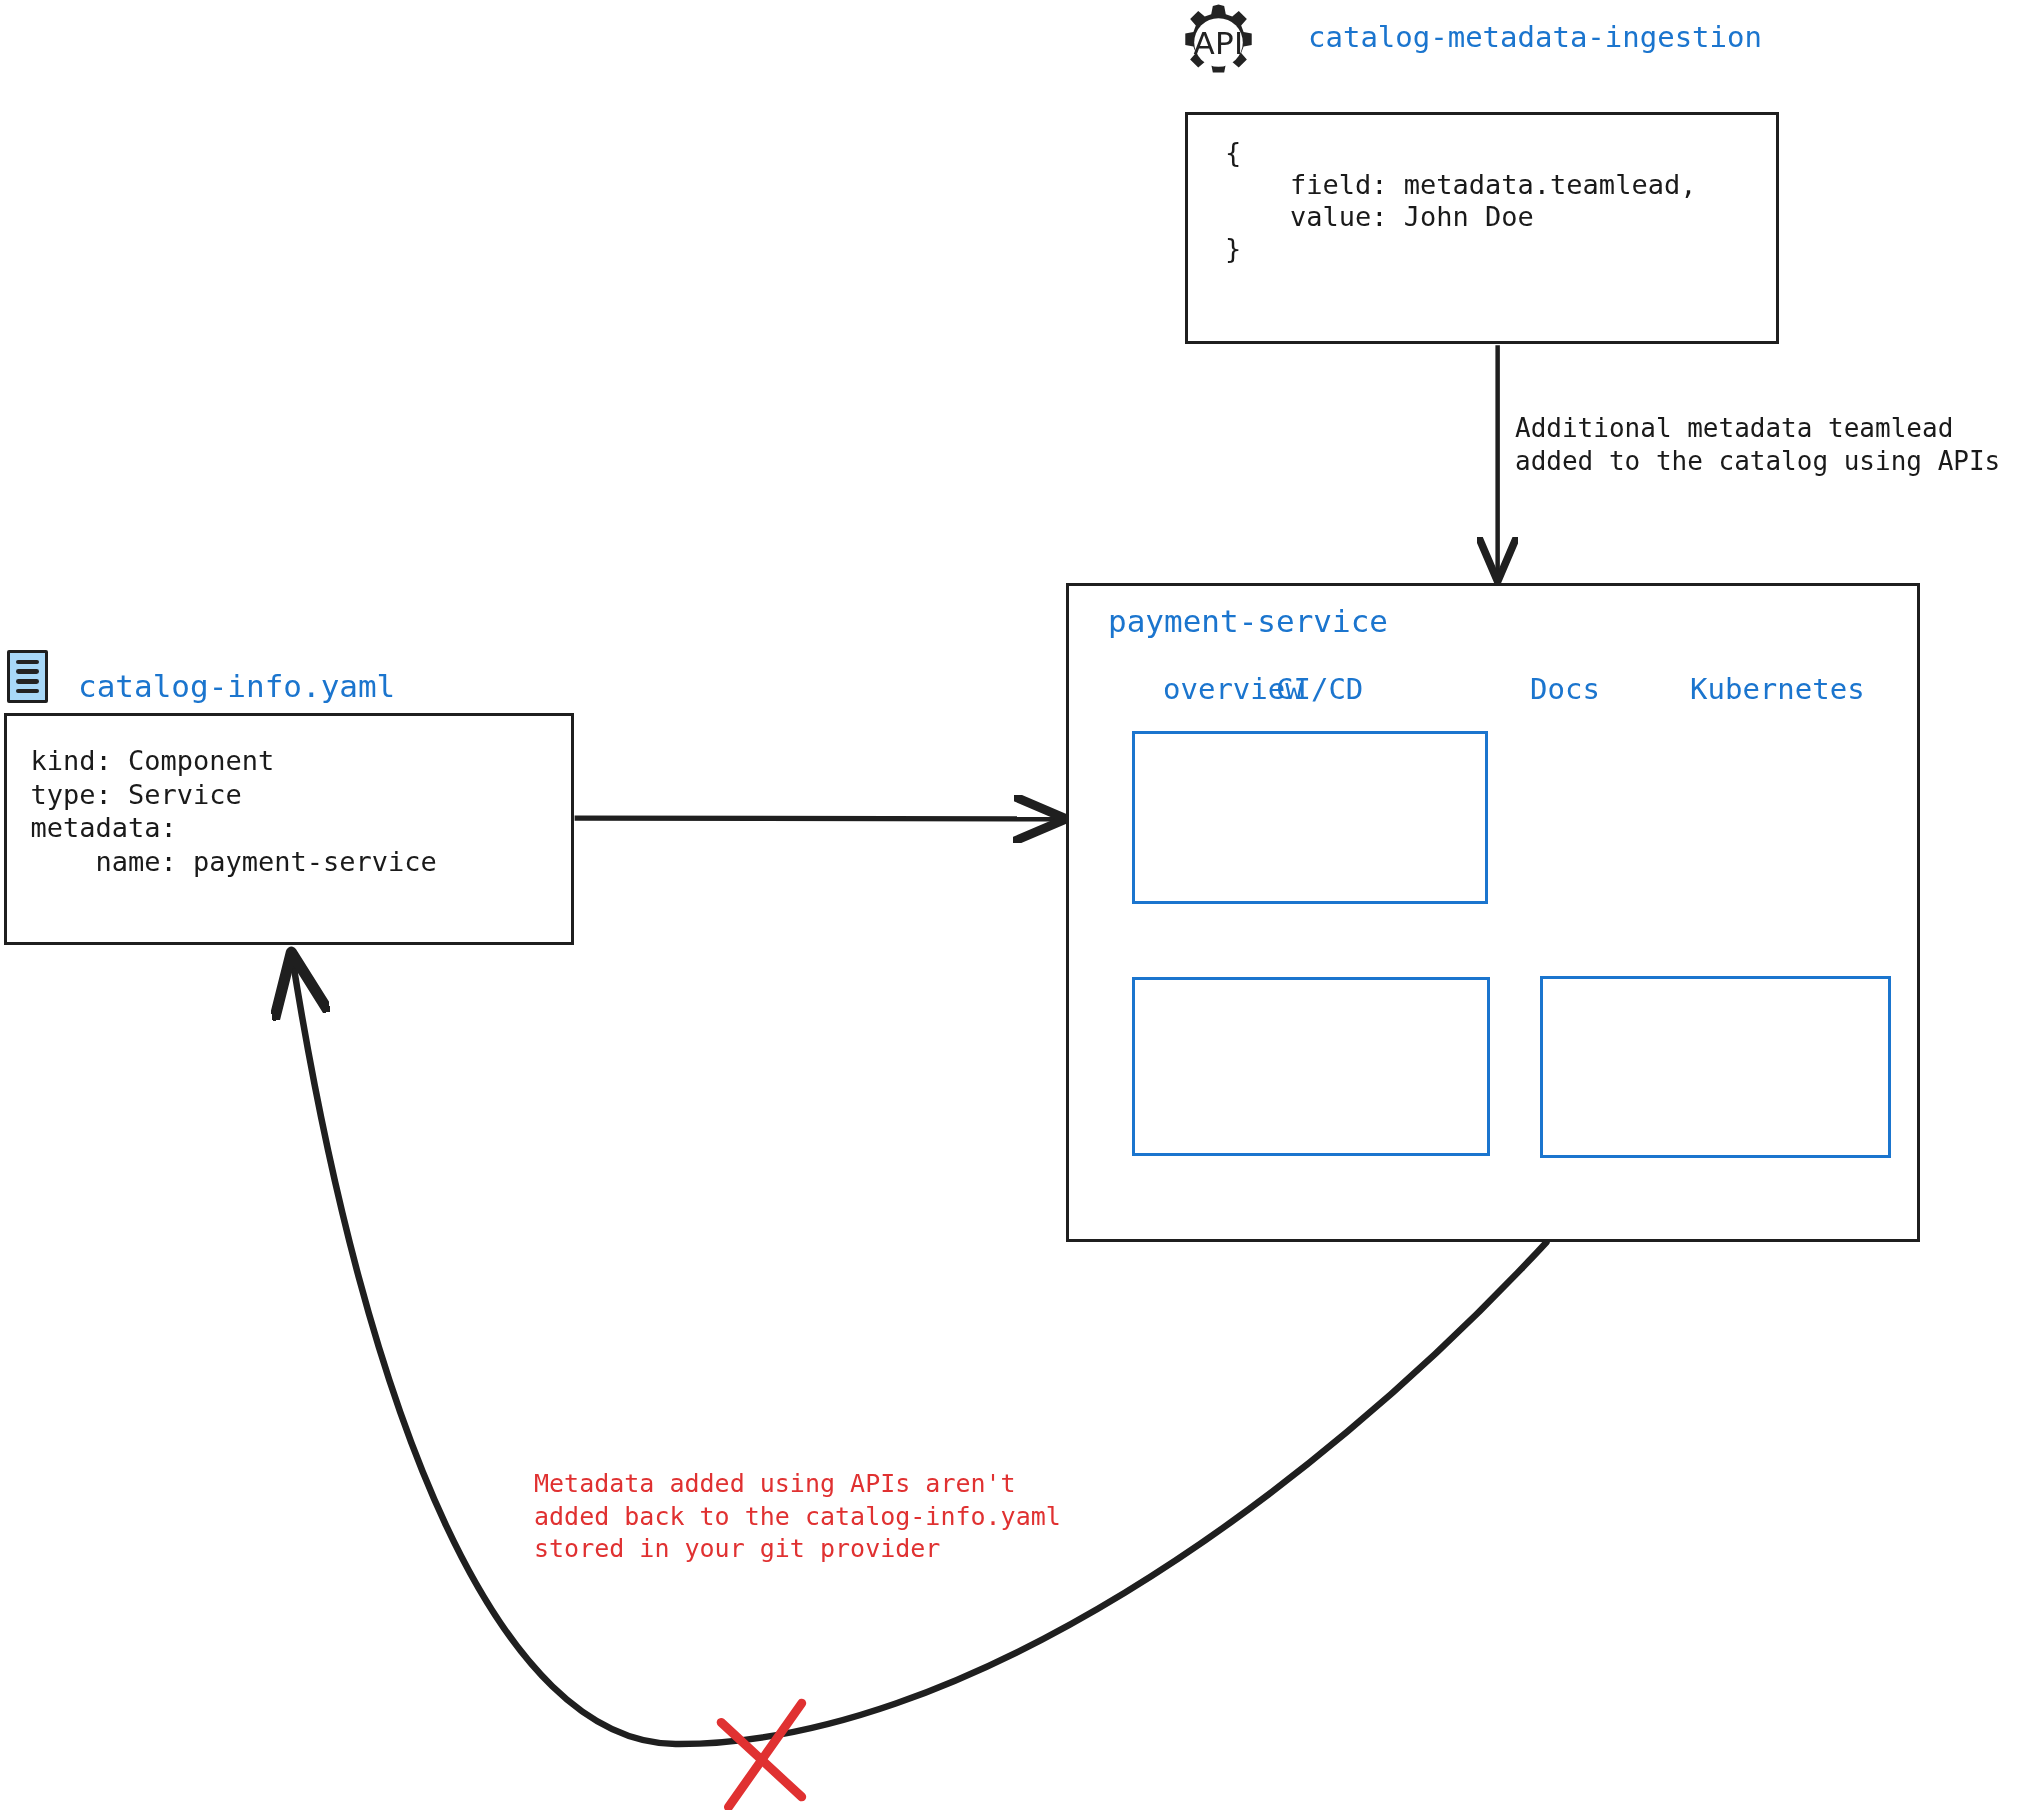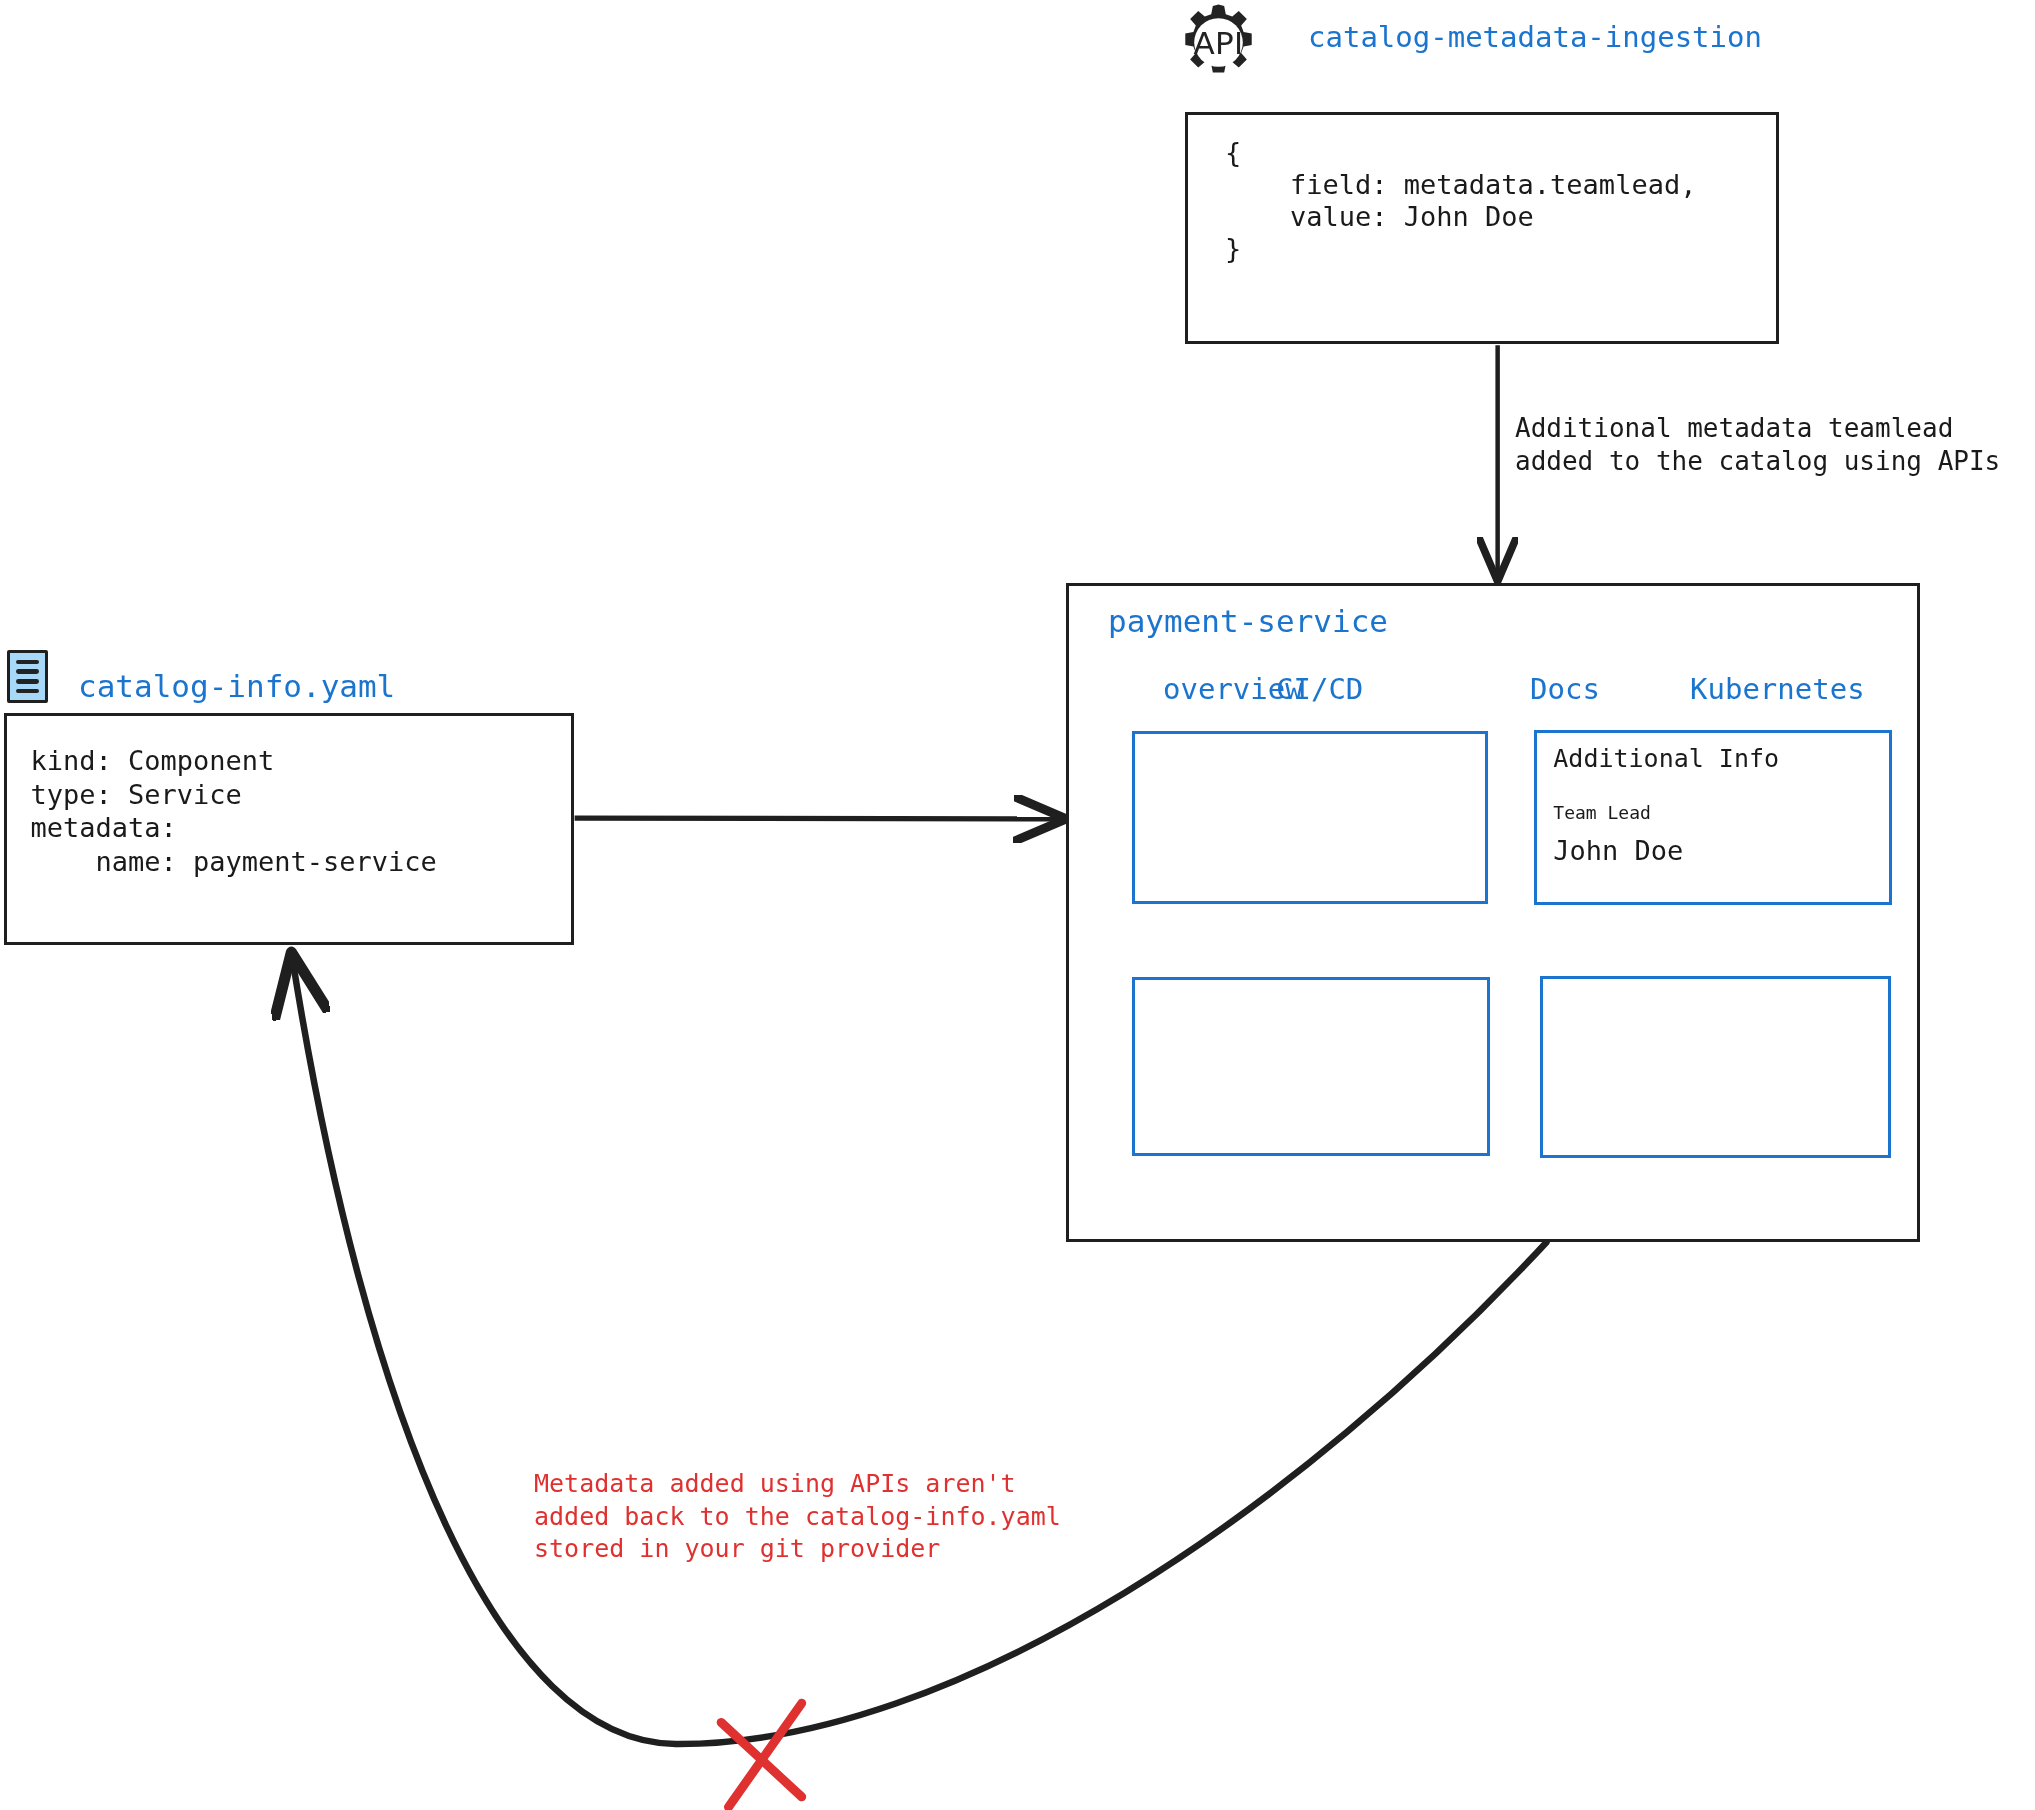--- a/index.html
+++ b/index.html
@@ -269,25 +269,20 @@
 
   <div id="service-title" class="abs blue-heading">payment-service</div>
 
   <div id="tab-overview" class="abs blue-heading tab">overview</div>
   <div id="tab-cicd" class="abs blue-heading tab">CI/CD</div>
   <div id="tab-docs" class="abs blue-heading tab">Docs</div>
   <div id="tab-kubernetes" class="abs blue-heading tab">Kubernetes</div>
 
   <div id="card-overview" class="abs blue-card"></div>
 
-  <div id="card-additional" class="abs blue-card">
-    <div class="ai-title">Additional Info</div>
-    <div class="ai-label">Team Lead</div>
-    <div class="ai-value">John Doe</div>
-  </div>
 
   <div id="card-bottom-left" class="abs blue-card"></div>
   <div id="card-bottom-right" class="abs blue-card"></div>
 
   <div id="label-warning" class="abs">Metadata added using APIs aren't
 added back to the catalog-info.yaml
 stored in your git provider</div>
 
 </div>
 

